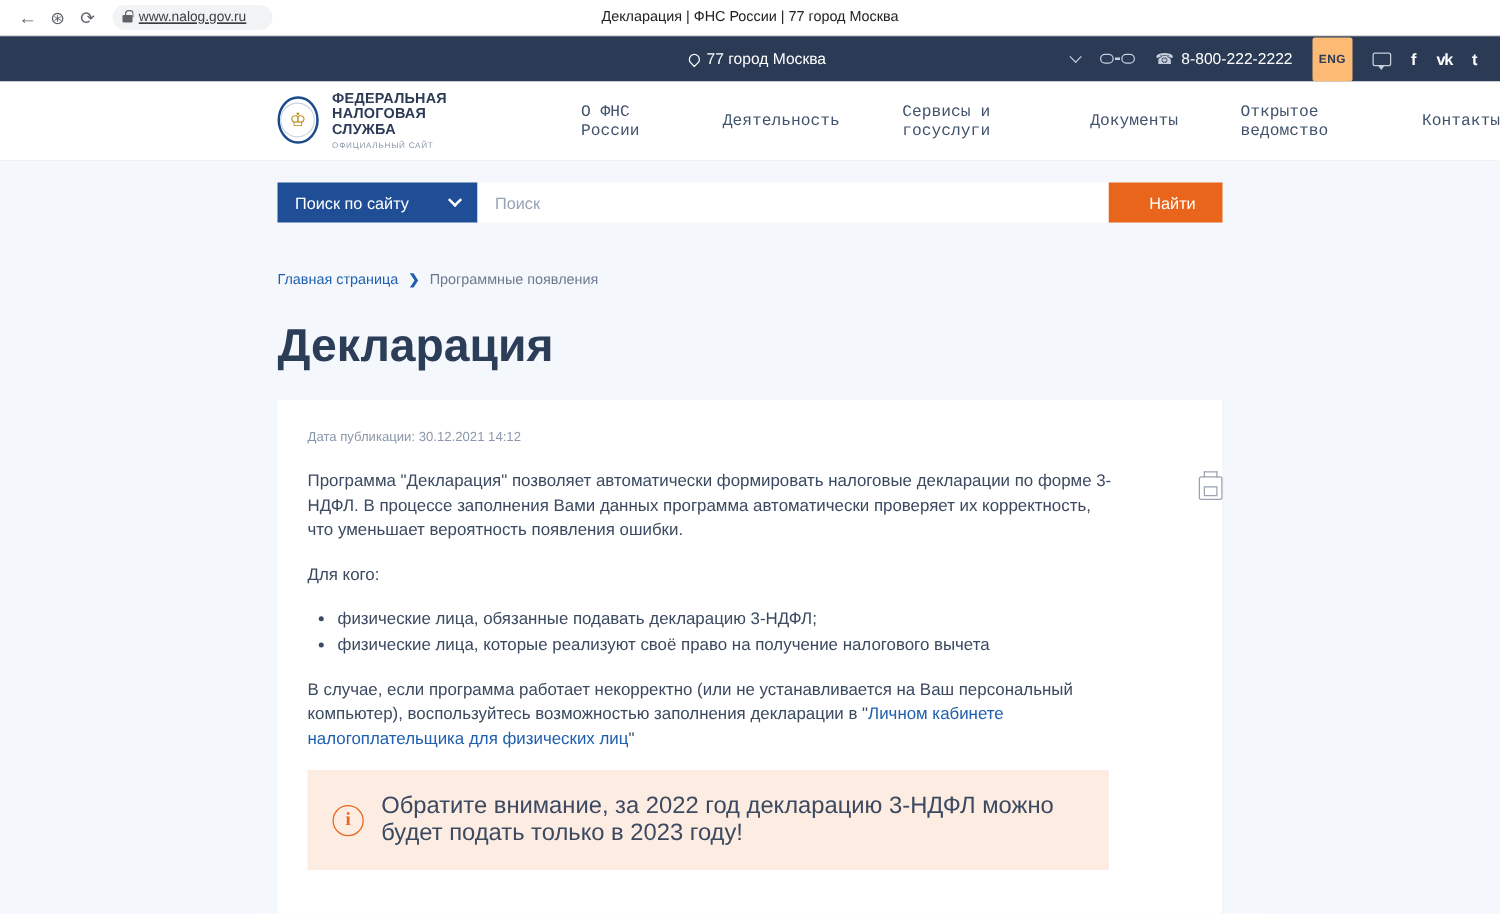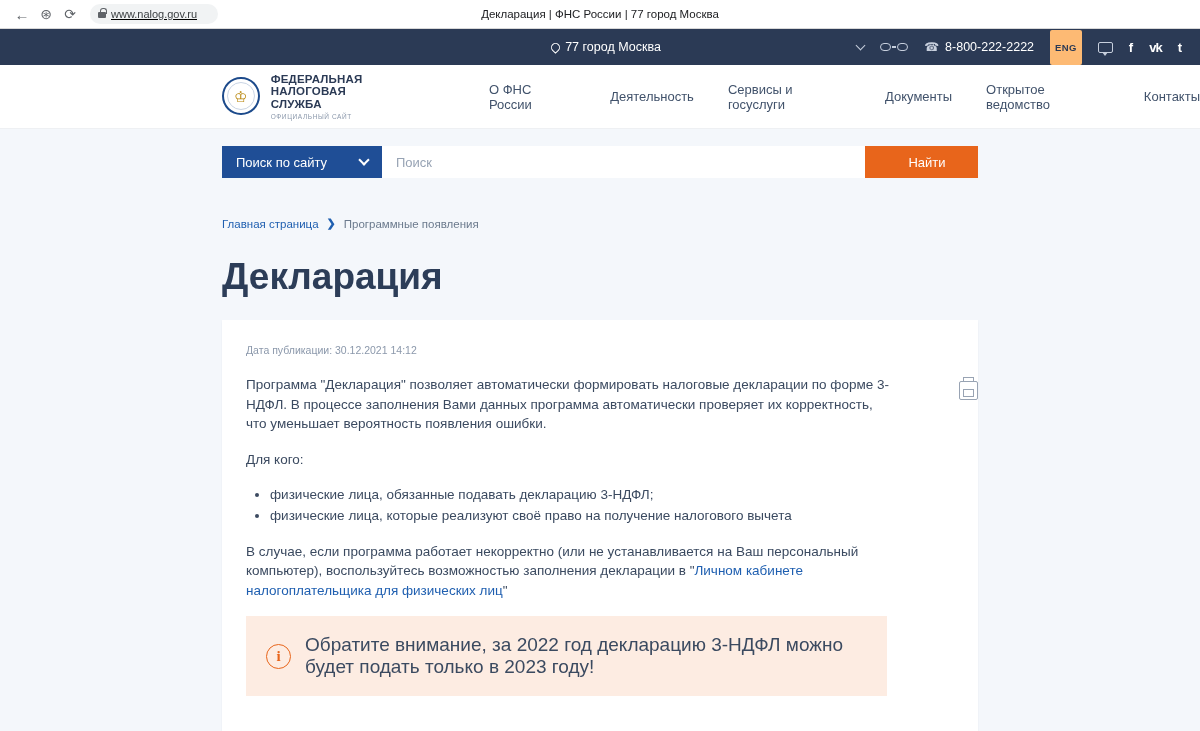--- a/index.html
+++ b/index.html
@@ -198,24 +198,25 @@
   }
   .logo-text .l3 {
     font-size: 6.5px;
     color: #8b98ab;
     letter-spacing: .6px;
     margin-top: 2px;
   }
   .mainnav {
     display: flex;
     align-items: center;
-    gap: 34px;
+    gap: 50px;
     margin-left: 90px;
     font-size: 13px;
     color: #41526b;
+    font-family: Liberation Mono, monospace;
   }
   .mainnav a { color: #41526b; text-decoration: none; }
 
   
   .searchrow {
     background: #f4f7fb;
     height: 66px;
     display: flex;
     align-items: center;
     padding: 0 222px;
@@ -247,21 +248,21 @@
     background: #ffffff;
     border: none;
     outline: none;
     font-size: 13px;
     color: #3b4a60;
     padding: 0 14px;
     font-family: "Liberation Sans", sans-serif;
   }
   .search-input::placeholder { color: #97a3b4; }
   .search-btn {
-    width: 113px;
+    width: 91px;
     background: #e8651b;
     color: #ffffff;
     font-size: 13px;
     display: flex; align-items: center; justify-content: center;
     border: none;
     font-family: "Liberation Sans", sans-serif;
     padding-left: 17px;
   }
 
   

